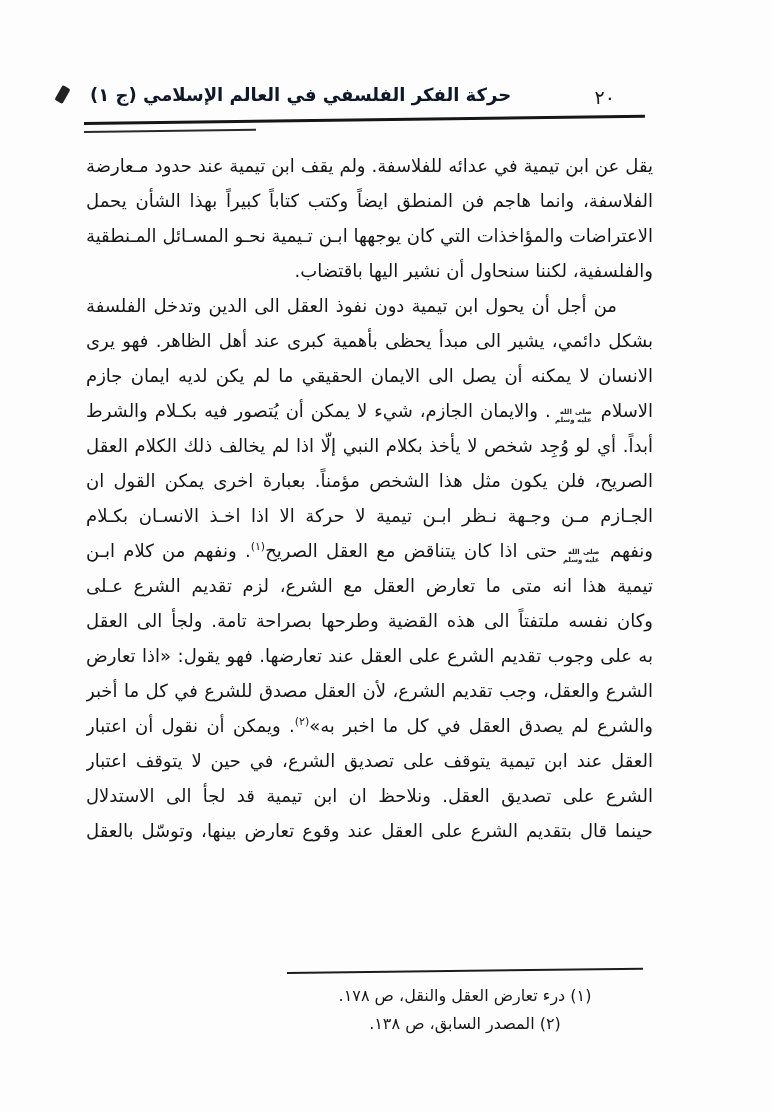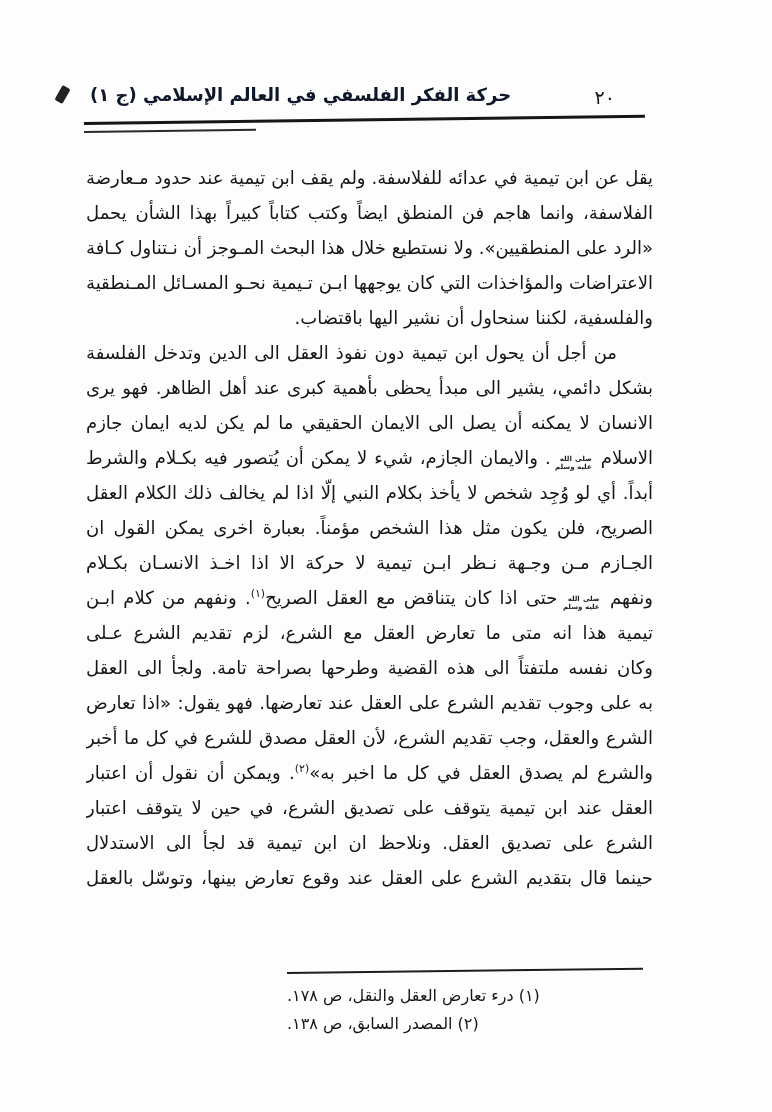--- a/index.html
+++ b/index.html
@@ -65,21 +65,21 @@
     height: 17px;
     background: #222222;
     border-radius: 2px;
     transform: rotate(30deg);
   }
 
   
   .body-text {
     position: absolute;
     left: 86px;
-    top: 160px;
+    top: 148px;
     width: 567px;
     direction: rtl;
   }
   .line {
     height: 35px;
     line-height: 35px;
     font-size: 18px;
     color: #161616;
     text-align: justify;
     text-align-last: justify;
@@ -114,21 +114,21 @@
     white-space: nowrap;
   }
 
   
   .footnotes {
     position: absolute;
     left: 287px;
     top: 972px;
     width: 356px;
     direction: rtl;
-    text-align: left;
+    text-align: center;
   }
   .footnote-rule {
     width: 356px;
     height: 2px;
     background: #1c1c1c;
     transform: rotate(-0.7deg);
     transform-origin: left center;
     margin-bottom: 8px;
   }
   .footnote {
@@ -147,21 +147,20 @@
     <span class="ink-speck"></span>
     <div class="running-title">حركة الفكر الفلسفي في العالم الإسلامي (ج ١)</div>
     <div class="page-number">٢٠</div>
     <div class="header-rule"></div>
     <div class="header-rule-2"></div>
   </div>
 
   <div class="body-text">
       <div class="line"><span>يقل عن ابن تيمية في عدائه للفلاسفة. ولم يقف ابن تيمية عند حدود مـعارضة</span></div>
       <div class="line"><span>الفلاسفة، وانما هاجم فن المنطق ايضاً وكتب كتاباً كبيراً بهذا الشأن يحمل عنوان</span></div>
-      <div class="line"><span>«الرد على المنطقيين». ولا نستطيع خلال هذا البحث المـوجز أن نـتناول كـافة</span></div>
       <div class="line"><span>الاعتراضات والمؤاخذات التي كان يوجهها ابـن تـيمية نحـو المسـائل المـنطقية</span></div>
       <div class="line last"><span>والفلسفية، لكننا سنحاول أن نشير اليها باقتضاب.</span></div>
       <div class="line indent"><span>من أجل أن يحول ابن تيمية دون نفوذ العقل الى الدين وتدخل الفلسفة فيه</span></div>
       <div class="line"><span>بشكل دائمي، يشير الى مبدأ يحظى بأهمية كبرى عند أهل الظاهر. فهو يرى أن</span></div>
       <div class="line"><span>الانسان لا يمكنه أن يصل الى الايمان الحقيقي ما لم يكن لديه ايمان جازم برسول</span></div>
       <div class="line"><span>الاسلام </span><span class="honorific"><span class="h-row">صلى الله</span><span class="h-row">عليه وسلم</span></span><span> . والايمان الجازم، شيء لا يمكن أن يُتصور فيه بكـلام والشرط</span></div>
       <div class="line"><span>أبداً. أي لو وُجِد شخص لا يأخذ بكلام النبي إلّا اذا لم يخالف ذلك الكلام العقل</span></div>
       <div class="line"><span>الصريح، فلن يكون مثل هذا الشخص مؤمناً. بعبارة اخرى يمكن القول ان الايمان</span></div>
       <div class="line"><span>الجـازم مـن وجـهة نـظر ابـن تيمية لا حركة الا اذا اخـذ الانسـان بكـلام</span></div>
       <div class="line"><span>ونفهم </span><span class="honorific"><span class="h-row">صلى الله</span><span class="h-row">عليه وسلم</span></span><span> حتى اذا كان يتناقض مع العقل الصريح</span><span class="fnref">(١)</span><span>. ونفهم من كلام ابـن</span></div>

